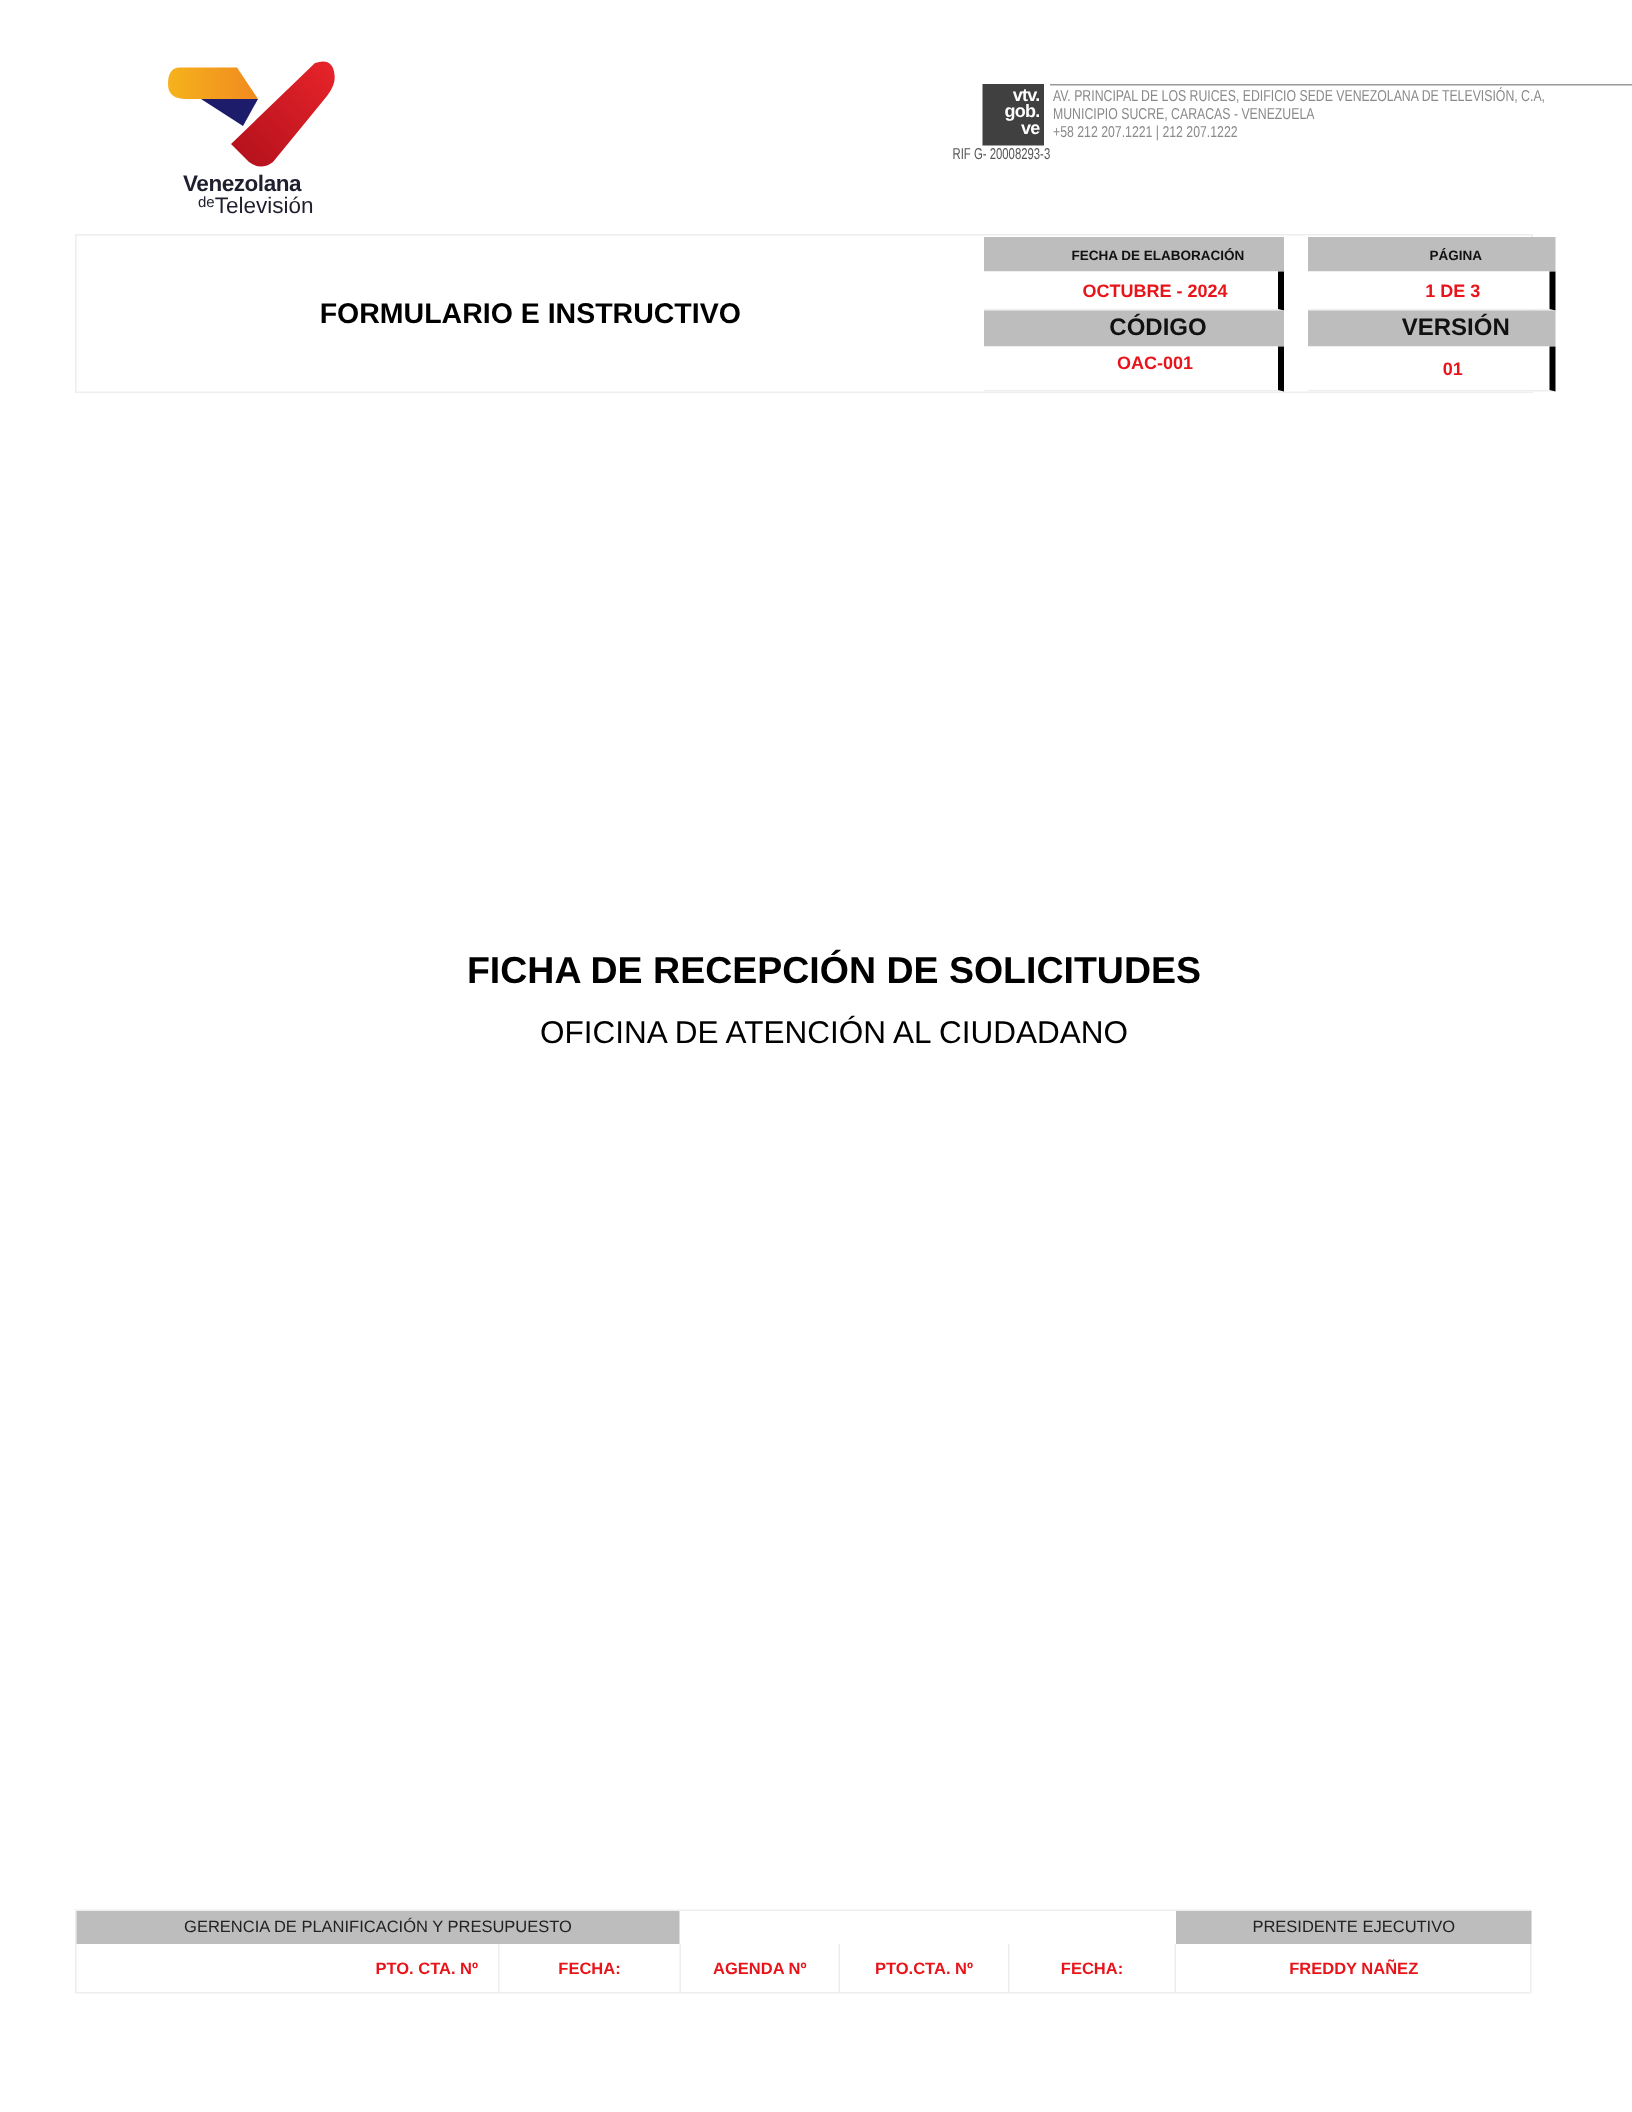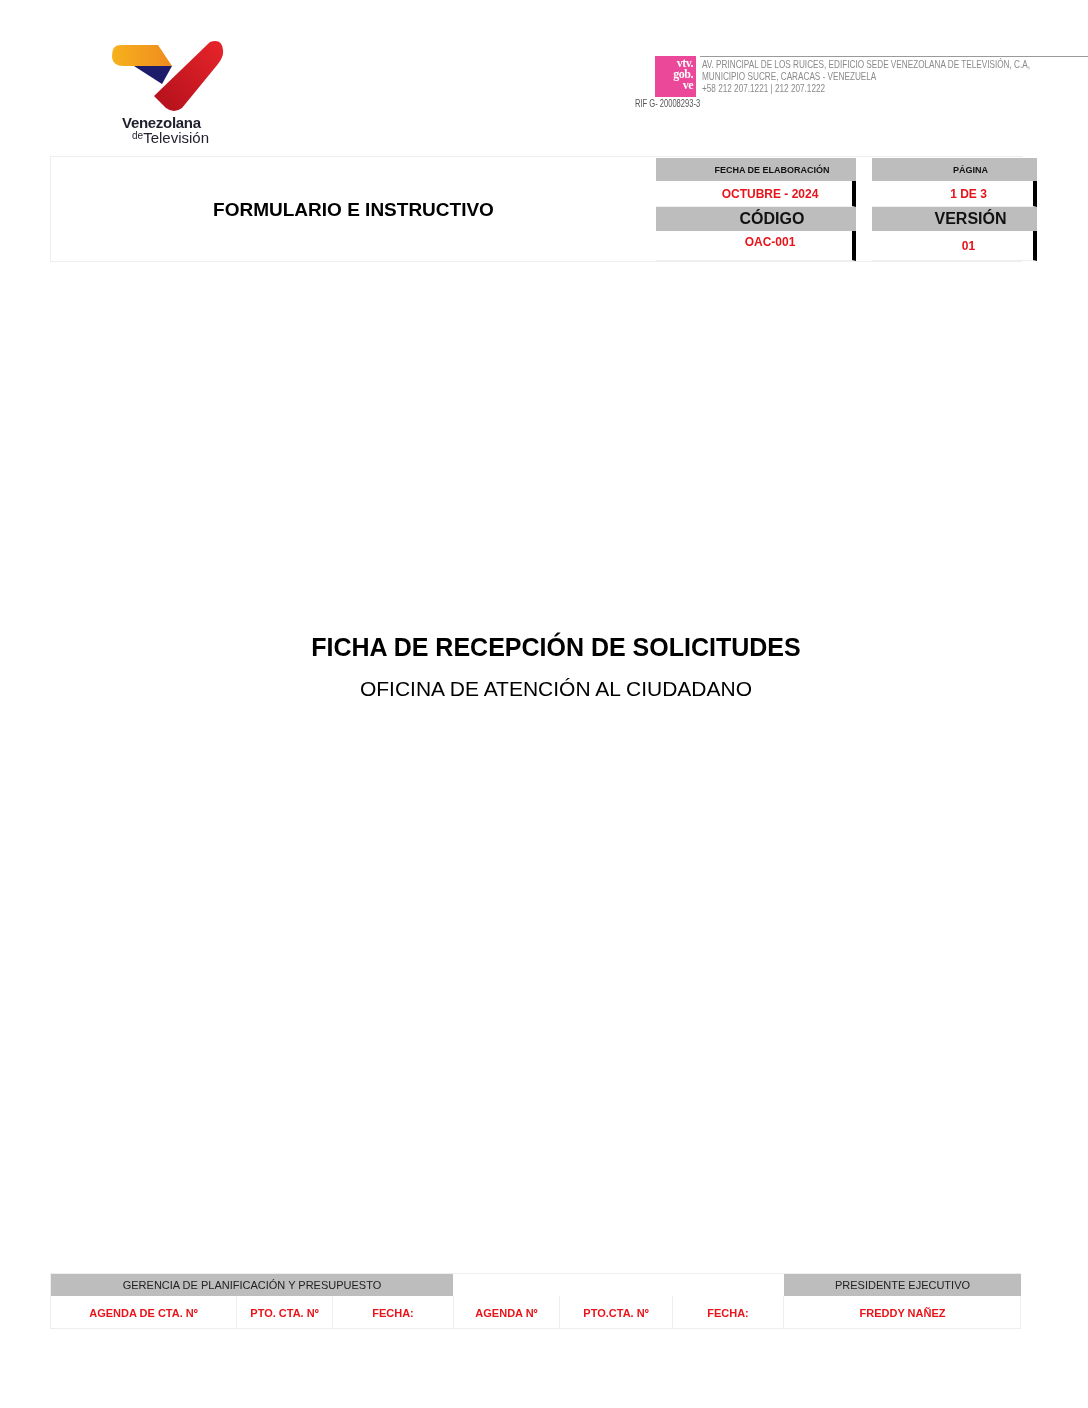--- a/index.html
+++ b/index.html
@@ -8,21 +8,21 @@
 
     
     .logo { position: absolute; left: 110px; top: 38px; width: 130px; height: 110px; }
     .logo svg { position: absolute; left: 0; top: 0; }
     .logo-text1 { position: absolute; left: 12px; top: 76px; font-size: 15px; font-weight: bold; color: #1f1f2e; letter-spacing: -0.3px; }
     .logo-text2 { position: absolute; left: 22px; top: 91px; font-size: 15px; color: #1f1f2e; }
     .logo-text2 .de { font-size: 10px; vertical-align: 4px; }
 
     
     .hdr-line { position: absolute; left: 700px; top: 56px; width: 388px; height: 1px; background: #9a9a9a; }
-    .vtv-box { position: absolute; left: 655px; top: 56px; width: 41px; height: 41px; background: #ec4899; color: #fff; font-weight: bold; font-size: 12px; line-height: 11px; text-align: right; padding: 2px 3px 0 0; letter-spacing: -0.5px; font-family: Liberation Serif, serif; }
+    .vtv-box { position: absolute; left: 655px; top: 56px; width: 41px; height: 41px; background: #404040; color: #fff; font-weight: bold; font-size: 12px; line-height: 11px; text-align: right; padding: 2px 3px 0 0; letter-spacing: -0.5px; }
     .vtv-box span { display: block; }
     .addr { position: absolute; left: 702px; top: 58px; font-family: "Liberation Sans Narrow", "Liberation Sans", sans-serif; font-size: 10.5px; line-height: 12px; color: #8a8a8a; transform: scaleX(0.78); transform-origin: left top; white-space: nowrap; }
     .rif { position: absolute; left: 635px; top: 97px; font-size: 10.5px; color: #555; transform: scaleX(0.72); transform-origin: left top; white-space: nowrap; }
 
     
     .hdr-table { position: absolute; left: 50px; top: 156px; width: 972px; height: 106px; border: 1px solid #eee; }
     .hdr-title { position: absolute; left: 0; top: 0; width: 605px; height: 104px; display: flex; align-items: center; justify-content: center; font-weight: bold; font-size: 19px; padding-top: 2px; }
     .hdr-grid { position: absolute; left: 605px; top: 0; width: 366px; height: 104px; }
     .cell { position: absolute; display: flex; align-items: center; justify-content: center; font-weight: bold; text-align: center; padding-left: 32px; }
     .cell.gray { background: #bdbdbd; color: #111; }
@@ -93,20 +93,19 @@
   </div>
 </div>
 
 <div class="main-title">FICHA DE RECEPCIÓN DE SOLICITUDES</div>
 <div class="sub-title">OFICINA DE ATENCIÓN AL CIUDADANO</div>
 
 <div class="ftr">
   <div class="fh" style="left:0;width:403px;">GERENCIA DE PLANIFICACIÓN Y PRESUPUESTO</div>
   <div class="fh" style="left:733px;width:237px;border-right:none;">PRESIDENTE EJECUTIVO</div>
 
-  <div class="fv" style="left:0;width:186px;">AGENDA DE CTA. Nº</div>
   <div class="fv" style="left:186px;width:96px;">PTO. CTA. Nº</div>
   <div class="fv" style="left:282px;width:121px;">FECHA:</div>
   <div class="fv" style="left:403px;width:106px;">AGENDA Nº</div>
   <div class="fv" style="left:509px;width:113px;">PTO.CTA. Nº</div>
   <div class="fv" style="left:622px;width:111px;">FECHA:</div>
   <div class="fv" style="left:733px;width:237px;border-right:none;">FREDDY NAÑEZ</div>
 </div>
 
 </body></html>

